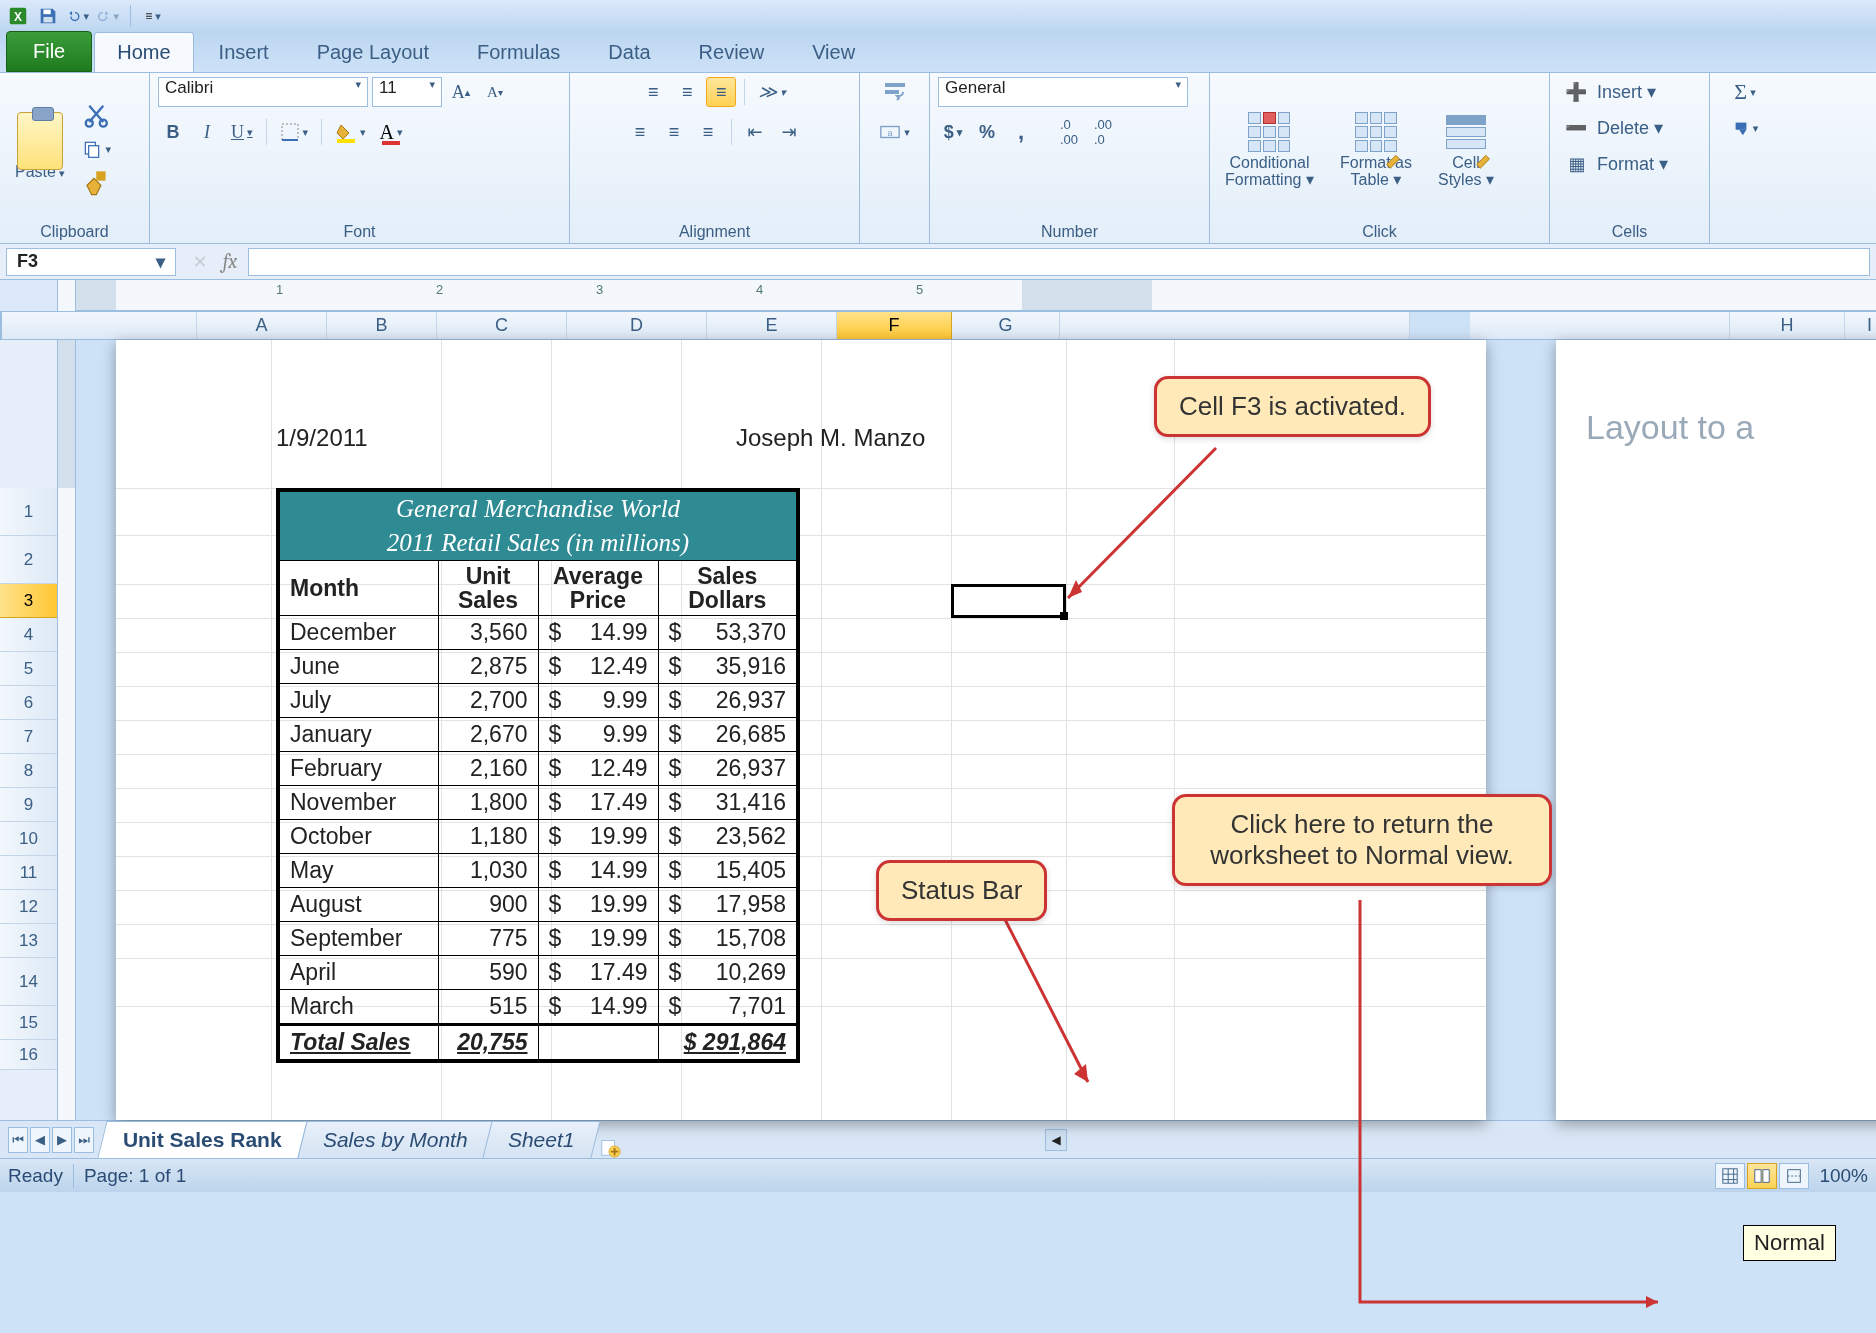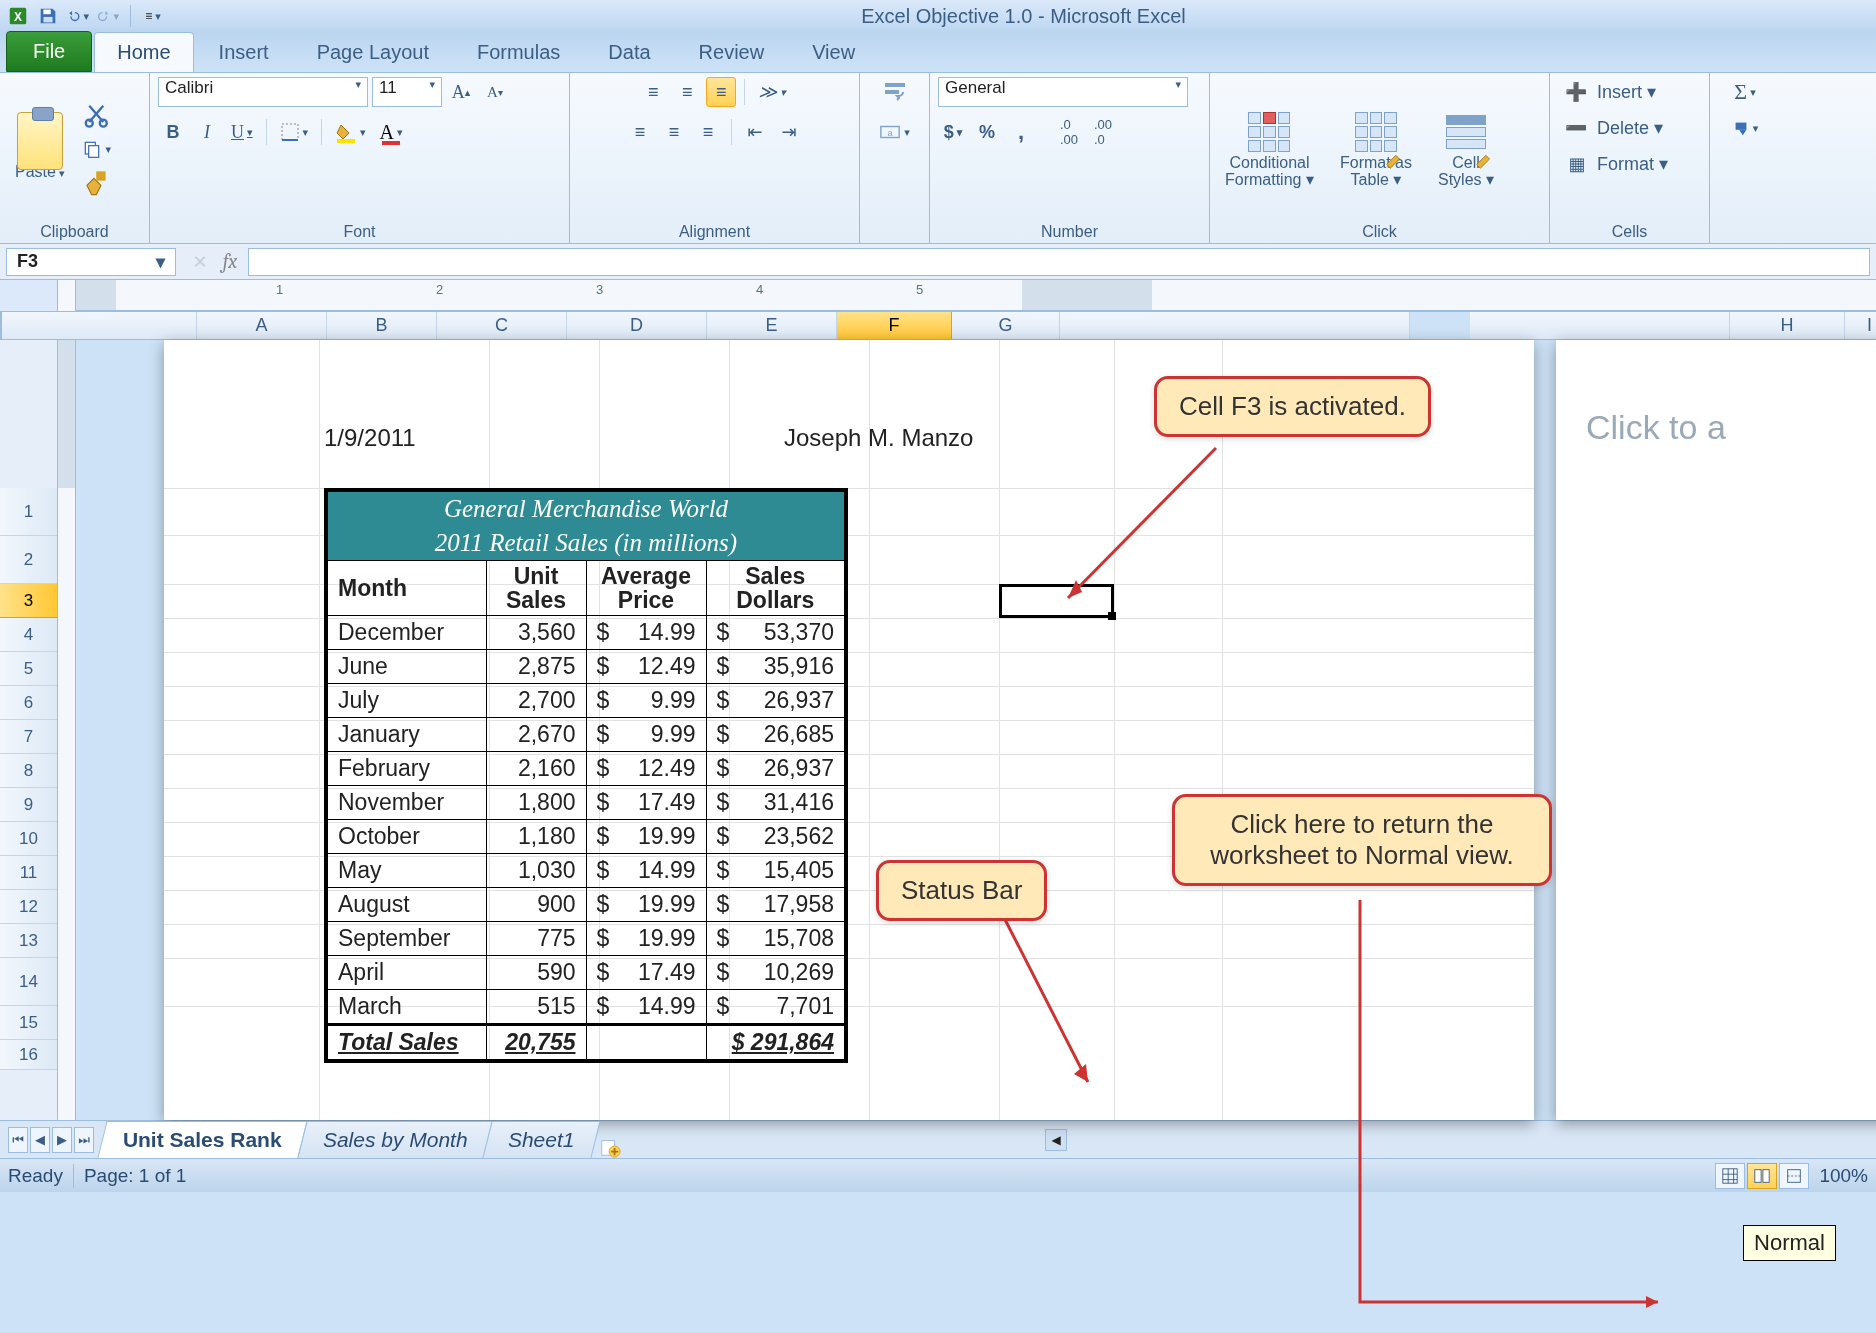--- a/index.html
+++ b/index.html
@@ -73,21 +73,21 @@
   
   .gridarea { display:flex; height:780px; background:#cde2f7; position:relative; }
   .rowhdrs { width:58px; background:#e6eef9; border-right:1px solid #9bbde0; position:relative; }
   .rowhdr { position:absolute; left:0; right:0; border-bottom:1px solid #c5d5e8; display:flex; align-items:center; justify-content:center; font-size:17px; color:#3b5e85; background:linear-gradient(90deg,#f2f7fc,#dde9f6); cursor:pointer; }
   .rowhdr.active { background:linear-gradient(90deg,#ffe28a,#ffc733); color:#000; border-bottom-color:#d8a320; }
   .vruler { width:18px; background:#f4f8fd; border-right:1px solid #9bbde0; position:relative; }
   .vruler .shade { position:absolute; left:0; right:0; background:#d3dfeb; }
 
   .pages { flex:1; position:relative; }
   .page { position:absolute; background:#fff; box-shadow: 0 4px 14px rgba(0,0,0,.35); }
-  .page1 { left:40px; top:0; width:1370px; height:780px;margin-left:48px; }
+  .page1 { left:40px; top:0; width:1370px; height:780px; }
   .page2 { left:1480px; top:0; width:600px; height:780px; }
   
   .doc-date { position:absolute; left:160px; top:84px; font-size:24px; }
   .doc-author { position:absolute; left:620px; top:84px; font-size:24px; }
   .click-add-hdr { position:absolute; left:30px; top:68px; font-size:34px; color:#9aa9b8; }
 
   
   .datatable { position:absolute; left:160px; top:148px; border:4px solid #000; border-collapse:collapse; font-size:23px; }
   .datatable th, .datatable td { border:1px solid #000; padding:3px 10px; font-weight:normal; }
   .datatable .title-row td { background:#2e8a93; color:#fff; font-style:italic; text-align:center; font-family:"Times New Roman",serif; font-size:25px; border:none; }
@@ -163,21 +163,20 @@
       </div>
     <div class="qicon dd-caret" style="opacity:.45">
         <svg class="icon" viewBox="0 0 24 24" style="width:20px">
           <path fill="none" stroke="#3b6fb5" stroke-width="2.5" d="M10 6a7 7 0 1 0 7 7"></path>
           <path fill="#3b6fb5" d="M15 3l5 4-5 4z"></path>
         </svg>
       </div>
     <div class="sep"></div>
     <div class="qicon dd-caret" style="font-size:12px">≡</div>
   </div>
-  <div class="title">Excel Objective 1.0 - Microsoft Excel</div>
 </div>
 
 <div class="tabrow">
   <div class="filebtn">File</div>
   <div class="tab active">Home</div>
   <div class="tab">Insert</div>
   <div class="tab">Page Layout</div>
   <div class="tab">Formulas</div>
   <div class="tab">Data</div>
   <div class="tab">Review</div>
@@ -612,21 +611,21 @@
         </tr>
       </tbody>
         </table>
 
       <div class="activecell" style="left:835px;top:244px;width:115px;height:34px">
           <div class="handle"></div>
         </div>
     </div>
 
     <div class="page page2">
-      <div class="click-add-hdr">Click to a</div>
+      <div class="click-add-hdr">Layout to a</div>
     </div>
 
     <svg style="position:absolute;left:0;top:0;width:100%;height:100%;pointer-events:none">
       <line class="arrow-line" x1="1140" y1="108" x2="992" y2="258"></line>
       <polygon class="arrow-head" points="992,258 1006,252 1000,240"></polygon>
       <line class="arrow-line" x1="918" y1="558" x2="1012" y2="742"></line>
       <polygon class="arrow-head" points="1012,742 998,734 1010,724"></polygon>
     </svg>
     <div class="callout" style="left:1078px;top:36px">Cell F3 is activated.</div>
     <div class="callout" style="left:1096px;top:454px;width:380px">Click here to return the worksheet to Normal view.</div>

